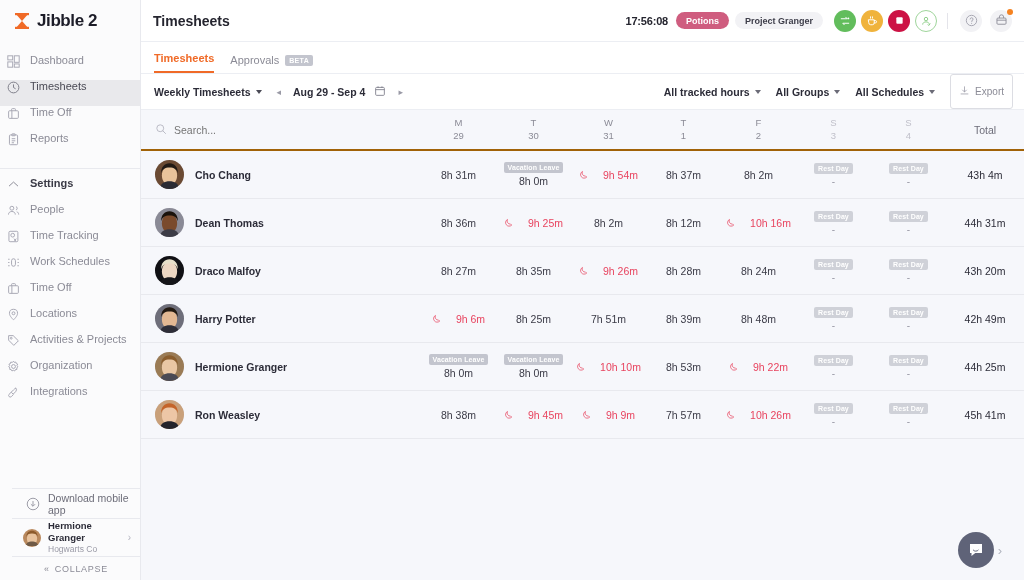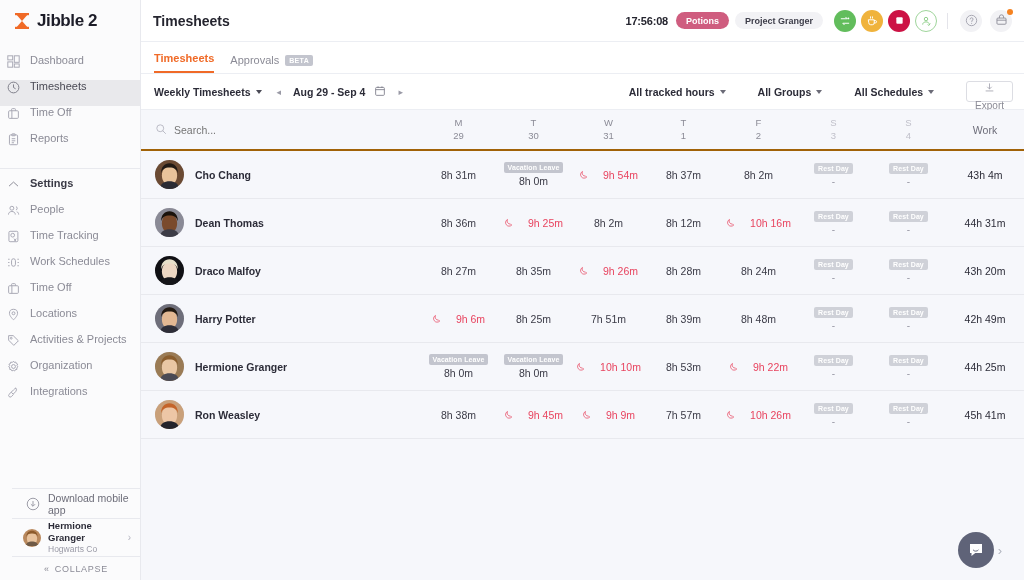--- a/index.html
+++ b/index.html
@@ -87,23 +87,23 @@
   .toolbar { height: 36px; background: #fff; display: flex; align-items: center;
              padding: 0 11px 0 13px; border-bottom: 1px solid #eceef3; flex: 0 0 36px; }
   .tb-select { font-size: 10.5px; color: #2c2c38; font-weight: bold; display: flex;
                align-items: center; gap: 5px; cursor: pointer; }
   .caret { border-left: 3.5px solid transparent; border-right: 3.5px solid transparent;
            border-top: 4px solid #4a4a55; }
   .caret.sm { border-top-color: #6b6b77; }
   .nav-arrow { color: #9a9aa6; font-size: 9px; cursor: pointer; padding: 0 3px; }
   .date-range { font-size: 10.5px; font-weight: bold; color: #2c2c38; }
   .tb-left { display: flex; align-items: center; gap: 12px; flex: 1; }
-  .tb-right { display: flex; align-items: center; gap: 32px; }
-  .export-btn { border: 1px solid #dcdde3; border-radius: 3px; height: 21px; padding: 0 8px;
-                display: flex; align-items: center; gap: 5px; font-size: 10px; color: #8b8b96; cursor: pointer; flex-direction: column; }
+  .tb-right { display: flex; align-items: center; gap: 15px; }
+  .export-btn { border: 1px solid #dcdde3; border-radius: 3px; height: 35px; padding: 0 8px;
+                display: flex; align-items: center; gap: 5px; font-size: 10px; color: #8b8b96; cursor: pointer; }
 
   
   .table-wrap { flex: 1; background: #f6f7fb; overflow: hidden; }
   .thead { height: 41px; background: #f6f7fb; display: flex; align-items: center;
            border-bottom: 2px solid #a16207; }
   .search-cell { width: 280px; flex: 0 0 280px; display: flex; align-items: center;
                  gap: 7px; padding-left: 14px; }
   .search-input { border: 0; outline: none; background: transparent; font-size: 10.5px;
                   color: #9a9aa6; font-family: "Liberation Sans", sans-serif; width: 200px; }
   .day-col { flex: 1; text-align: center; line-height: 1.35; }
@@ -455,21 +455,21 @@
             </div>
             <div class="day-col weekend">
               <div class="day-dow">S</div>
               <div class="day-num">3</div>
             </div>
             <div class="day-col weekend">
               <div class="day-dow">S</div>
               <div class="day-num">4</div>
             </div>
           </div>
-        <div class="total-col">Work</div>
+        <div class="total-col">Total</div>
       </div>
       <div id="table-body">
           <div class="row">
             <div class="person-cell">
               <span class="avatar">
                 <svg width="29" height="29" viewBox="0 0 32 32">
                   <rect width="32" height="32" fill="#6b4a33"></rect>
                   <path d="M16 7 c5.4 0 8.4 4.4 8.4 10 c0 5.6-3 10-8.4 10 s-8.4-4.4-8.4-10 c0-5.6 3-10 8.4-10Z" fill="#e9c39b"></path>
                   <path d="M6.6 15 C6.6 7.6 10.6 3.6 16 3.6 S25.4 7.6 25.4 15 c-1.2-4.4-4.4-6.6-9.4-6.6 S7.8 10.6 6.6 15Z" fill="#221a15"></path>
                   <path d="M5 32 c1.2-6.4 5.4-8.6 11-8.6 s9.8 2.2 11 8.6Z" fill="#2b2b33"></path>

